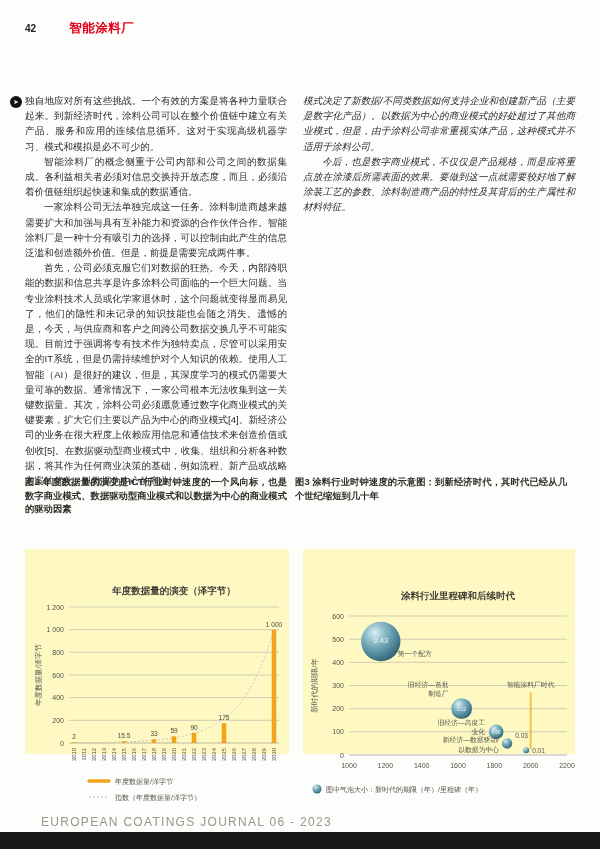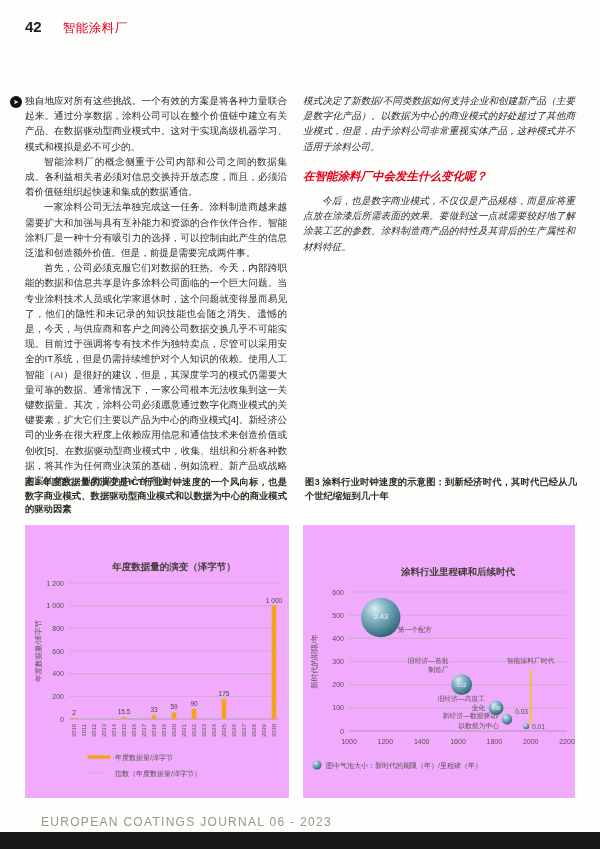--- a/index.html
+++ b/index.html
@@ -1,60 +1,59 @@
 <!DOCTYPE html>
 <html><head>
 <meta charset="utf-8">
 <style>
   html,body{margin:0;padding:0;background:#9a9a9a;}
   .page{position:relative;width:600px;height:849px;margin:0 auto;background:#fdfdfb;
         font-family:"Liberation Sans","DejaVu Sans",sans-serif;overflow:hidden;}
   .header{position:absolute;left:25px;top:18px;white-space:nowrap;}
-  .pagenum{font-weight:bold;font-size:15px;color:#222;margin-right:21px;}
-  .section{font-weight:normal;font-size:12.5px;color:#e2001a;letter-spacing:.5px;}
+  .pagenum{font-weight:bold;font-size:10px;color:#222;margin-right:21px;}
+  .section{font-weight:bold;font-size:12.5px;color:#e2001a;letter-spacing:.5px;margin-left:12px;}
   .bullet{position:absolute;left:10px;top:96px;width:12px;height:12px;border-radius:50%;
           background:#121212;color:#fff;font-size:6.5px;line-height:12px;text-align:center;}
   .col{position:absolute;top:93px;font-size:9.6px;line-height:15.2px;color:#2b2b2b;text-align:justify;}
   .col p{margin:0;}
   .col p.ind{text-indent:19px;}
   .col-left{left:25px;width:262px;}
   .col-right{left:303px;width:272px;font-style:italic;}
   .redhead{font-size:11.5px;color:#e2001a;margin:15px 0 9px 0;font-weight:bold;}
   .caption{position:absolute;top:476px;font-size:9.3px;font-weight:bold;line-height:13.5px;
            color:#2f2c28;text-align:justify;}
   .cap-left{left:25px;width:262px;}
-  .cap-right{left:305px;width:272px;}
-  .panel{position:absolute;top:525px;height:273px;background:#f0abfc;}
+  .cap-right{left:295px;width:272px;}
+  .panel{position:absolute;top:549px;height:205px;background:#fef9c3;}
   .panel-left{left:25px;width:264px;}
   .panel-right{left:303px;width:272px;}
   .footer{position:absolute;left:34px;top:815px;font-size:12px;letter-spacing:1.3px;color:#9a958d;margin-left:7px;}
   .bottombar{position:absolute;left:0;bottom:0;width:600px;height:17px;background:#181818;}
   svg text{font-family:"Liberation Sans","DejaVu Sans",sans-serif;}
 </style>
 </head>
 <body>
 
 <div class="page">
 
   <div class="header">
     <span class="pagenum">42</span><span class="section">智能涂料厂</span>
   </div>
 
   <div class="bullet">➤</div>
 
   <div class="col col-left" id="col-left">
-      <p class="">独自地应对所有这些挑战。一个有效的方案是将各种力量联合起来。通过分享数据，涂料公司可以在整个价值链中建立有关产品、在数据驱动型商业模式中。这对于实现高级机器学习、模式和模拟是必不可少的。</p>
+      <p class="">独自地应对所有这些挑战。一个有效的方案是将各种力量联合起来。到新经济时代，涂料公司可以在整个价值链中建立有关产品、服务和应用的连续信息循环。这对于实现高级机器学习、模式和模拟是必不可少的。</p>
       <p class="ind">智能涂料厂的概念侧重于公司内部和公司之间的数据集成。各利益相关者必须对信息交换持开放态度，而且，必须沿着价值链组织起快速和集成的数据通信。</p>
       <p class="ind">一家涂料公司无法单独完成这一任务。涂料制造商越来越需要扩大和加强与具有互补能力和资源的合作伙伴合作。智能涂料厂是一种十分有吸引力的选择，可以控制由此产生的信息泛滥和创造额外价值。但是，前提是需要完成两件事。</p>
       <p class="ind">首先，公司必须克服它们对数据的狂热。今天，内部跨职能的数据和信息共享是许多涂料公司面临的一个巨大问题。当专业涂料技术人员或化学家退休时，这个问题就变得显而易见了，他们的隐性和未记录的知识技能也会随之消失。遗憾的是，今天，与供应商和客户之间跨公司数据交换几乎不可能实现。目前过于强调将专有技术作为独特卖点，尽管可以采用安全的IT系统，但是仍需持续维护对个人知识的依赖。使用人工智能（AI）是很好的建议，但是，其深度学习的模式仍需要大量可靠的数据。通常情况下，一家公司根本无法收集到这一关键数据量。其次，涂料公司必须愿意通过数字化商业模式的关键要素，扩大它们主要以产品为中心的商业模式[4]。新经济公司的业务在很大程度上依赖应用信息和通信技术来创造价值或创收[5]。在数据驱动型商业模式中，收集、组织和分析各种数据，将其作为任何商业决策的基础，例如流程、新产品或战略方案的优化。以数据为中心的商业</p>
     </div>
 
   <div class="col col-right" id="col-right">
       <p class="">模式决定了新数据/不同类数据如何支持企业和创建新产品（主要是数字化产品）。以数据为中心的商业模式的好处超过了其他商业模式，但是，由于涂料公司非常重视实体产品，这种模式并不适用于涂料公司。</p>
-      <div class="redhead">在智能涂料厂中会发生什么变化呢？</div>
       <p class="ind">今后，也是数字商业模式，不仅仅是产品规格，而是应将重点放在涂漆后所需表面的效果。要做到这一点就需要较好地了解涂装工艺的参数、涂料制造商产品的特性及其背后的生产属性和材料特征。</p>
     </div>
 
   <div class="caption cap-left">图2 年度数据量的演变是ICT行业时钟速度的一个风向标，也是数字商业模式、数据驱动型商业模式和以数据为中心的商业模式的驱动因素</div>
   <div class="caption cap-right">图3 涂料行业时钟速度的示意图：到新经济时代，其时代已经从几个世纪缩短到几十年</div>
 
   <div class="panel panel-left">
     <svg id="chart1" width="264" height="273">
         <text x="149" y="45" text-anchor="middle" font-size="9.5" font-weight="bold" fill="#3f3b36">年度数据量的演变（泽字节）</text>
         <line x1="44" y1="194" x2="254" y2="194" stroke="#8d8880" stroke-width="0.6"></line>

